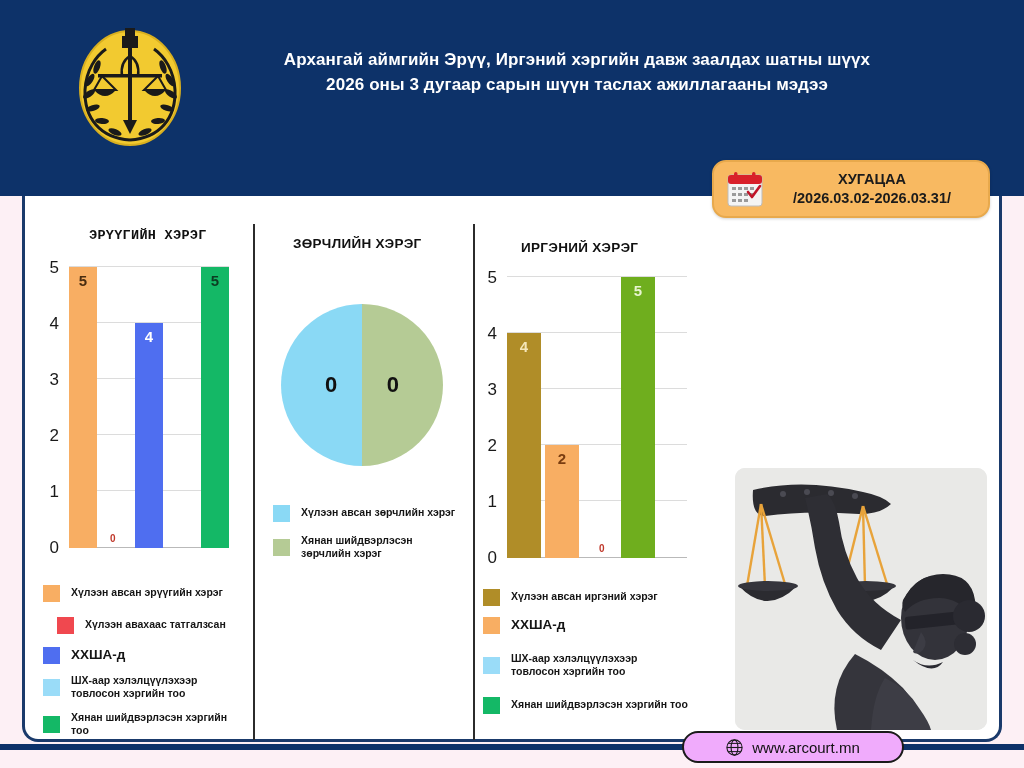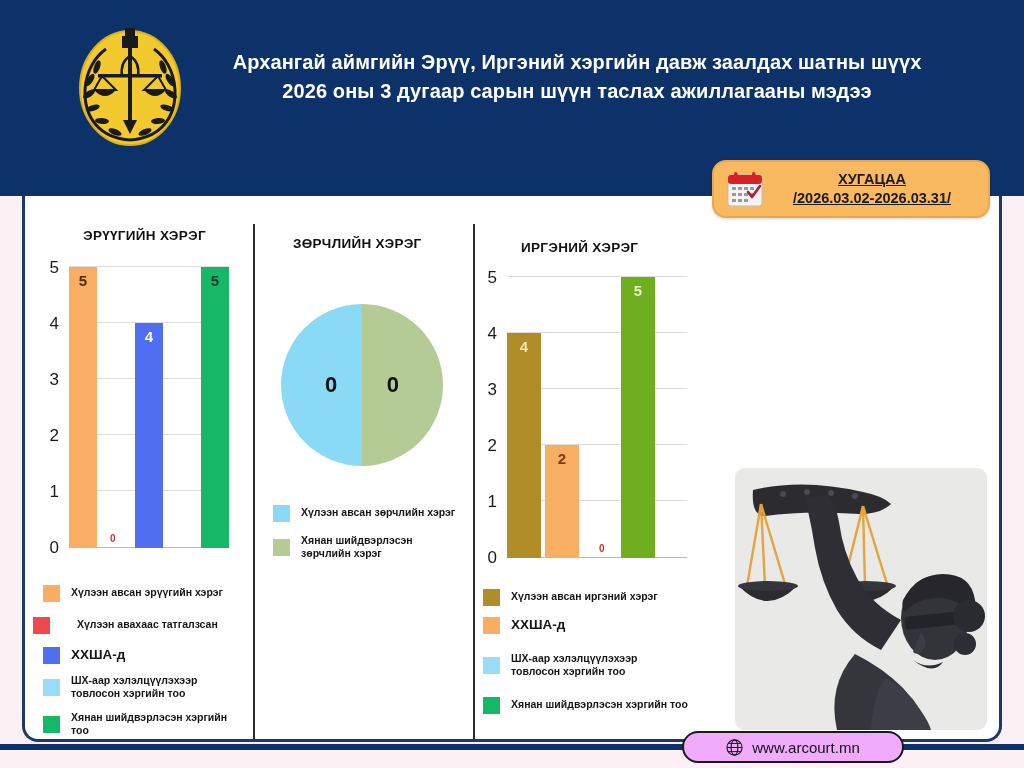--- a/index.html
+++ b/index.html
@@ -32,21 +32,21 @@
   }
 
   .title-block {
     flex: 1;
     padding-right: 60px;
     padding-top: 26px;
     text-align: center;
   }
   .title-line {
     color: #ffffff;
-    font-size: 20px;
+    font-size: 17px;
     font-weight: bold;
     line-height: 1.45;
     letter-spacing: 0.1px;
     white-space: nowrap;
   }
 
   
   .date-badge {
     position: absolute;
     left: 712px; top: 160px;
@@ -68,21 +68,20 @@
   .date-text {
     flex: 1;
     text-align: center;
     padding-right: 8px;
   }
   .date-text div {
     color: #1b1b1b;
     font-size: 14.5px;
     font-weight: bold;
     line-height: 1.3;
-    text-decoration: underline;
   }
 
   
   .panel {
     position: absolute;
     left: 22px; top: 196px;
     width: 980px; height: 546px;
     background: #ffffff;
     border: 3px solid #1a3a6b;
     border-top: none;
@@ -291,21 +290,21 @@
     <div>/2026.03.02-2026.03.31/</div>
   </div>
 </div>
 
 <div class="panel">
 
   <div class="divider d1"></div>
   <div class="divider d2"></div>
 
   <div>
-    <div class="chart-title" style="left:58px; top:32px;">ЭРҮҮГИЙН ХЭРЭГ</div>
+    <div class="chart-title" style="left:64px; top:32px;font-family:Liberation Mono, monospace;">ЭРҮҮГИЙН ХЭРЭГ</div>
 
     <div class="axis-label" style="left:14px; top:62px;">5</div>
     <div class="axis-label" style="left:14px; top:118px;">4</div>
     <div class="axis-label" style="left:14px; top:174px;">3</div>
     <div class="axis-label" style="left:14px; top:230px;">2</div>
     <div class="axis-label" style="left:14px; top:286px;">1</div>
     <div class="axis-label" style="left:14px; top:342px;">0</div>
 
     <div style="position:absolute; left:44px; top:70px; width:160px; height:282px;">
       <div class="gridline" style="left:0; top:0px;   width:160px;"></div>
@@ -327,21 +326,21 @@
 
       <div class="bar" style="left:132px; width:28px; height:281px; background:#14b866;">
         <div class="bar-value" style="color:#0c3d22;">5</div>
       </div>
     </div>
 
     <div class="legend-item" style="left:18px; top:388px;">
       <span class="swatch" style="background:#f8ae63;"></span>
       <span class="legend-label" style="width:160px;">Хүлээн авсан эрүүгийн хэрэг</span>
     </div>
-    <div class="legend-item" style="left:8px; top:420px;gap:16px;">
+    <div class="legend-item" style="left:32px; top:420px;">
       <span class="swatch" style="background:#f0484f;"></span>
       <span class="legend-label" style="width:160px;">Хүлээн авахаас татгалзсан</span>
     </div>
     <div class="legend-item" style="left:18px; top:450px;">
       <span class="swatch" style="background:#4f6ef0;"></span>
       <span class="legend-label big" style="width:160px;">ХХША-д</span>
     </div>
     <div class="legend-item" style="left:18px; top:478px;">
       <span class="swatch" style="background:#9adcf8;"></span>
       <span class="legend-label" style="width:162px;">ШХ-аар хэлэлцүүлэхээр товлосон хэргийн тоо</span>

